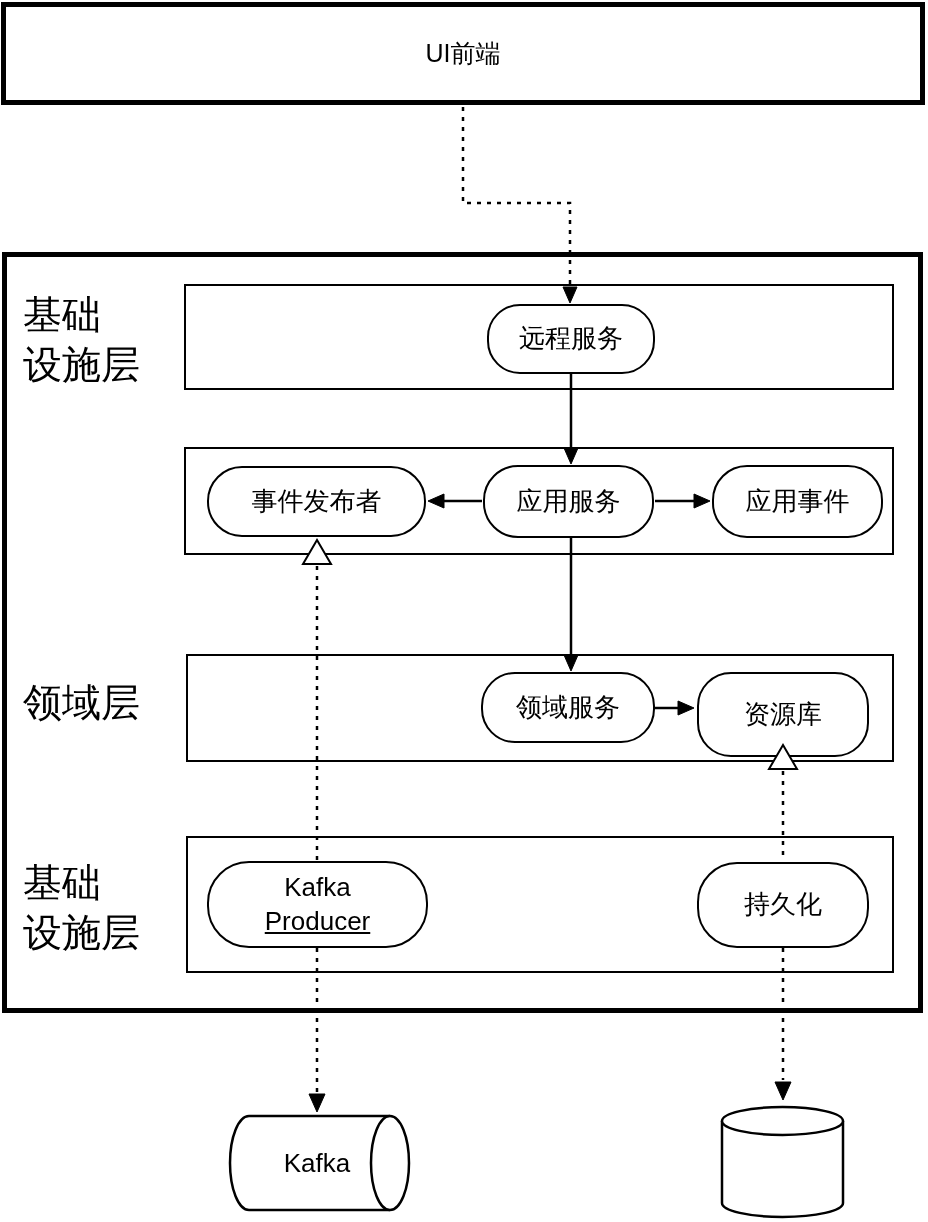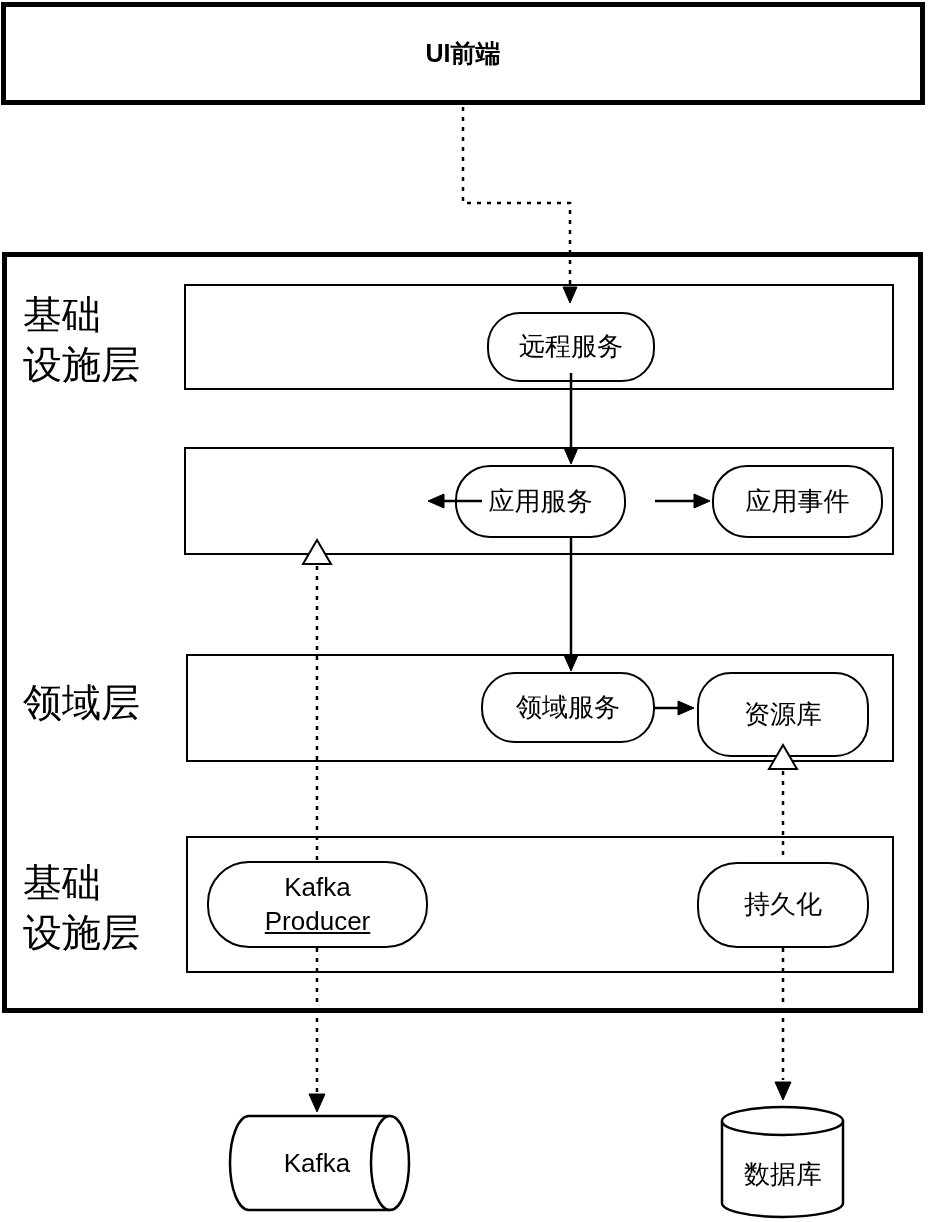--- a/index.html
+++ b/index.html
@@ -13,21 +13,21 @@
   .node{
     position:absolute;box-sizing:border-box;background:#fff;border:2.5px solid #000;
     display:flex;align-items:center;justify-content:center;text-align:center;
     font-size:26px;line-height:1.3;z-index:3;
   }
   .layer-label{
     position:absolute;font-size:39px;line-height:50px;text-align:left;z-index:3;
   }
   .ui-label{
     position:absolute;left:1px;top:2px;width:924px;height:103px;
-    display:flex;align-items:center;justify-content:center;font-size:25px;z-index:3;font-weight:bold;
+    display:flex;align-items:center;justify-content:center;font-size:25px;z-index:3;
   }
   .cyl-label{
     position:absolute;text-align:center;font-size:26px;z-index:6;
   }
   svg.overlay{position:absolute;left:0;top:0;z-index:5;pointer-events:none;}
   svg.cyls{position:absolute;left:0;top:0;z-index:2;pointer-events:none;}
 </style>
 </head>
 <body>
 
@@ -46,25 +46,28 @@
   <div class="layer-label" style="left:23px;top:290px;width:140px;">
     <div>基础</div>
     <div>设施层</div>
   </div>
   <div class="layer-label" style="left:23px;top:678px;width:140px;">领域层</div>
   <div class="layer-label" style="left:23px;top:858px;width:140px;">
     <div>基础</div>
     <div>设施层</div>
   </div>
 
-  <div class="node" style="left:487px;top:312px;width:168px;height:70px;border-radius:33px;">
+  <div class="node" style="left:487px;top:304px;width:168px;height:70px;border-radius:33px;">
     <span>远程服务</span>
   </div>
 
-  <div class="node" style="left:455px;top:465px;width:171px;height:73px;border-radius:35px;">
+  <div class="node" style="left:207px;top:466px;width:219px;height:71px;border-radius:35px;">
+    <span>事件发布者</span>
+  </div>
+  <div class="node" style="left:483px;top:465px;width:171px;height:73px;border-radius:35px;">
     <span>应用服务</span>
   </div>
   <div class="node" style="left:712px;top:465px;width:171px;height:73px;border-radius:35px;">
     <span>应用事件</span>
   </div>
 
   <div class="node" style="left:481px;top:672px;width:174px;height:71px;border-radius:34px;">
     <span>领域服务</span>
   </div>
   <div class="node" style="left:697px;top:672px;width:172px;height:85px;border-radius:34px;">
@@ -87,21 +90,20 @@
       <path d="M390,1116 H249 A19,47 0 0 0 249,1210 H390"></path>
       <ellipse cx="390" cy="1163" rx="19" ry="47"></ellipse>
     </g>
 
     <g stroke="#000" stroke-width="2.5" fill="#fff">
       <path d="M722,1121 V1203 A60.5,14 0 0 0 843,1203 V1121"></path>
       <ellipse cx="782.5" cy="1121" rx="60.5" ry="14"></ellipse>
     </g>
   </svg>
   <div class="cyl-label" style="left:237px;top:1148px;width:160px;">Kafka</div>
-  <div class="cyl-label" style="left:703px;top:1157px;width:160px;">数据库</div>
 
   <svg class="overlay" width="928" height="1222" viewBox="0 0 928 1222">
 
     <g>
       <path d="M463,107 V203 H570 V295" fill="none" stroke="#000" stroke-width="2.5" stroke-dasharray="4 6"></path>
       <polygon points="570,303 563,287 577,287" fill="#000" stroke="#000" stroke-width="1"></polygon>
     </g>
 
     <g>
       <path d="M571,373 V457" fill="none" stroke="#000" stroke-width="2.5"></path>

